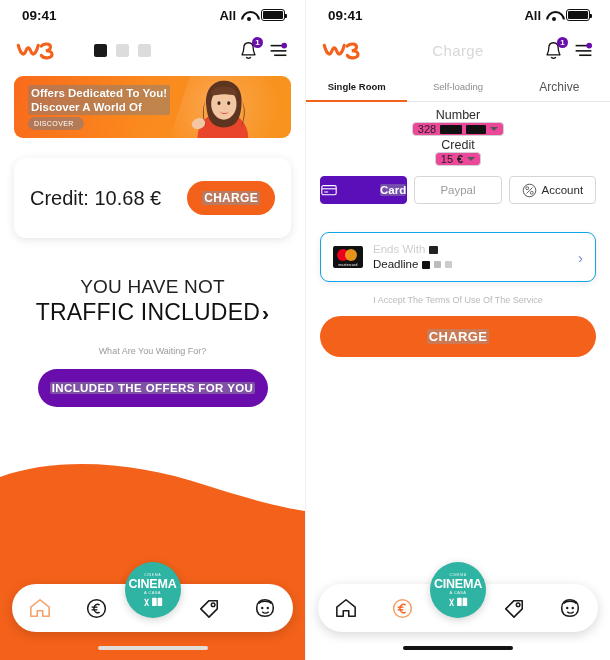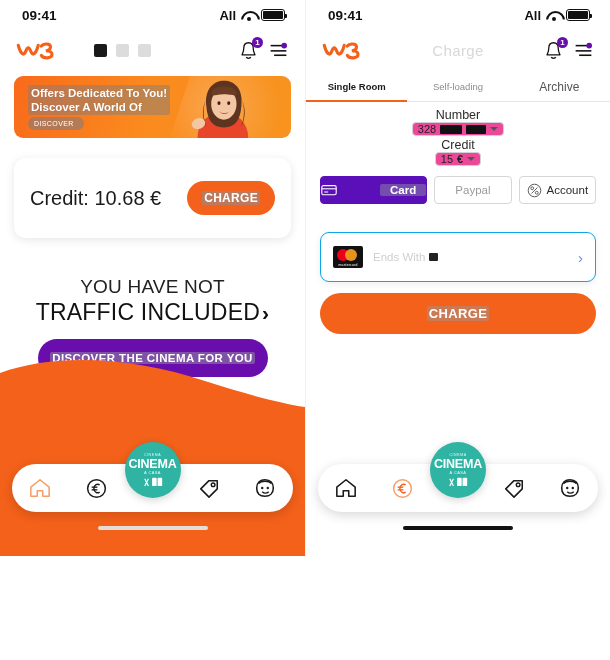--- a/index.html
+++ b/index.html
@@ -5,21 +5,21 @@
   * { box-sizing: border-box; margin: 0; padding: 0; }
   html, body {
     width: 610px; height: 660px;
     font-family: "Liberation Sans", sans-serif;
     background: #ffffff;
     overflow: hidden;
   }
   .screens { display: flex; width: 610px; height: 660px; }
   .screen {
     position: relative;
-    width: 305px; height: 556px;
+    width: 305px; height: 660px;
     background: #ffffff;
     overflow: hidden;
   }
   .screen.right { border-left: 1px solid #f0f0f0; }
 
   
   .statusbar {
     height: 30px;
     display: flex; align-items: center; justify-content: space-between;
     padding: 0 20px 0 22px;
@@ -168,21 +168,21 @@
   .chev-d{ width:0;height:0;border-left:4px solid transparent;border-right:4px solid transparent;border-top:4.5px solid #555; }
 
   
   .methods{ display:flex; gap: 7px; padding: 14px 14px 0 14px; }
   .method{
     flex:1; height: 28px; border:1px solid #d6d6d6; border-radius:4px;
     background:#fff; display:flex; align-items:center; justify-content:center; gap:5px;
     font-size: 11.5px; color:#9a9a9a; cursor:pointer;
   }
   .method.active{ background:#5a0fb8; border-color:#5a0fb8; color:#fff; font-weight:700; }
-  .method.active .mlabel{ background: rgba(150,152,158,.45); padding:0 10px; border-radius:2px;margin-left:38px; }
+  .method.active .mlabel{ background: rgba(150,152,158,.45); padding:0 0; border-radius:2px;margin-left:38px; }
   .method .mlabel.dark{ color:#2b2b2b; }
 
   
   .saved{
     margin: 28px 14px 0 14px; height: 50px;
     background:#fff; border:1px solid #0ea5e9; border-radius: 9px;
     box-shadow: 0 2px 7px rgba(0,0,0,.07);
     display:flex; align-items:center; padding: 0 12px; gap: 10px; cursor:pointer;justify-content:center;
   }
   .mc{ width: 30px; height: 22px; background:#111; border-radius:2px; position:relative; flex:0 0 auto; }
@@ -198,21 +198,21 @@
   .terms{ text-align:center; font-size: 9px; color:#b9b9b9; margin-top: 13px; }
   .btn-charge-big{
     display:block; margin: 11px 14px 0 14px; width: calc(100% - 28px);
     background:#f4611a; color:#fff; border:none; border-radius: 22px;
     padding: 13px 0; font-size: 13px; font-weight: 700; letter-spacing:.4px;
     cursor:pointer;
   }
   .btn-charge-big span{ background: rgba(150,152,158,.45); padding:0 2px; border-radius:2px; }
 
   
-  .navwrap{ position:absolute; left:0; right:0; bottom:16px; height: 88px; margin-top: 32px; }
+  .navwrap{ position:absolute; left:0; right:0; bottom:0; height: 88px; margin-top: 32px; }
   .navbar{
     position:absolute; left: 12px; right: 12px; bottom: 28px; height: 48px;
     background:#fff; border-radius: 26px; box-shadow: 0 3px 12px rgba(0,0,0,.16);
     display:flex; align-items:center; justify-content:space-around;
   }
   .navitem{ width: 34px; height: 34px; display:flex; align-items:center; justify-content:center; cursor:pointer; }
   .cinema{
     position:absolute; left:50%; transform:translateX(-50%); bottom: 42px;
     width: 56px; height: 56px; border-radius:50%;
     background:#2fb3a3; color:#fff; cursor:pointer;
@@ -303,23 +303,24 @@
     </div>
 
     <div class="headline">
       <div class="l1">YOU HAVE NOT</div>
       <div class="l2">
         <span>TRAFFIC INCLUDED</span>
         <em>›</em>
       </div>
     </div>
 
+    <div class="sub-q">What Are You Waiting For?</div>
 
     <button class="btn-discover">
-      <span>DISCOVER THE CINEMA FOR YOU</span>
+      <span>INCLUDED THE OFFERS FOR YOU</span>
     </button>
 
     <svg class="wave" viewBox="0 0 305 215" preserveAspectRatio="none">
       <path d="M0 32 C60 10, 140 18, 205 40 C245 53, 280 62, 305 66 L305 215 L0 215 Z" fill="#f4611a"></path>
     </svg>
 
     <div class="navwrap">
       <div class="navbar">
         <div class="navitem">
           <svg viewBox="0 0 26 24" width="24" height="22">
@@ -459,24 +460,31 @@
       <span class="mc">
         <span class="c1"></span>
           <span class="c2"></span>
         <span class="mctext">mastercard</span>
       </span>
       <span class="saved-lines">
         <span class="r1">
           <span>Ends With</span>
           <span class="redact" style="width:9px;height:8px;background:#222"></span>
         </span>
+        <span class="r2">
+          <span>Deadline</span>
+          <span class="redact" style="width:8px;height:8px"></span>
+          <span class="redact" style="width:7px;height:7px;background:#bbb"></span>
+          <span class="redact" style="width:7px;height:7px;background:#ccc"></span>
+        </span>
       </span>
       <span class="chev-r">›</span>
     </div>
 
+    <div class="terms">I Accept The Terms Of Use Of The Service</div>
 
     <button class="btn-charge-big">
       <span>CHARGE</span>
     </button>
 
     <div class="navwrap">
       <div class="navbar">
         <div class="navitem">
           <svg viewBox="0 0 26 24" width="24" height="22">
             <path d="M3 11 L13 3 L23 11 L23 21 L16 21 L16 15 L10 15 L10 21 L3 21 Z" fill="none" stroke="#1a1a1a" stroke-width="1.7" stroke-linejoin="round"></path>

